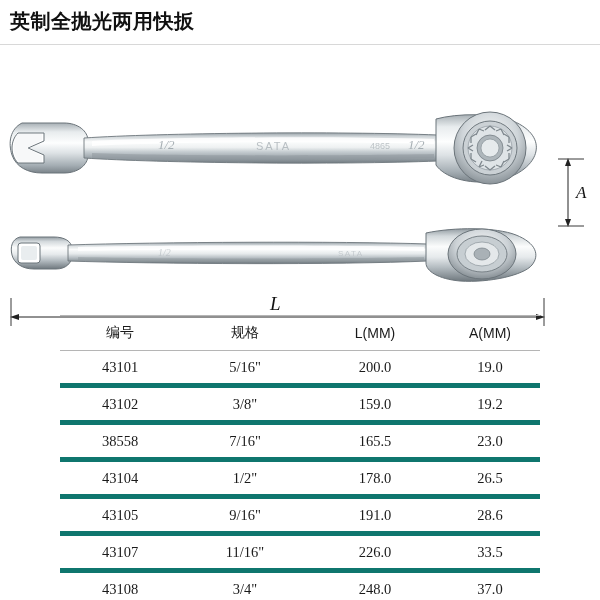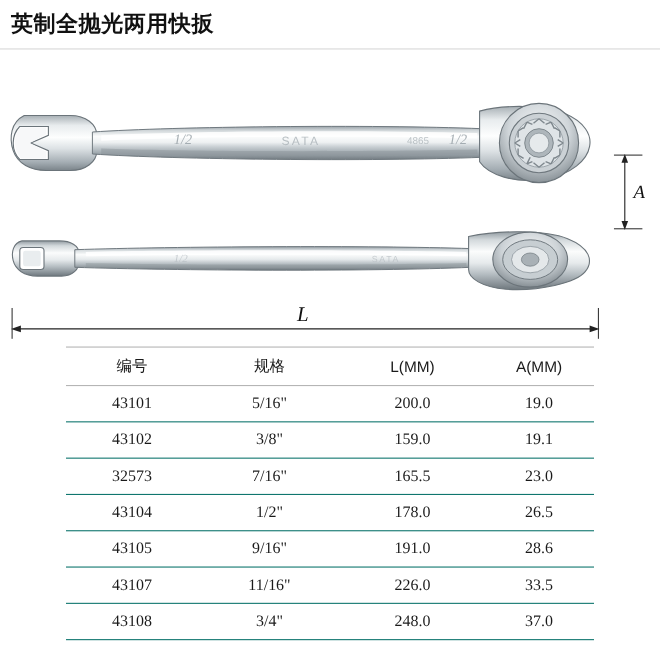--- a/index.html
+++ b/index.html
@@ -39,21 +39,21 @@
     top: 44px;
     width: 600px;
     height: 1px;
     background: #d8d8d8;
   }
 
   
   .tool-area {
     position: absolute;
     left: 0;
-    top: 52px;
+    top: 70px;
     width: 600px;
     height: 250px;
   }
 
   
   .wrench1 {
     position: absolute;
     left: 8px;
     top: 33px;
     width: 533px;
@@ -95,21 +95,21 @@
   
   .spec-table {
     position: absolute;
     left: 60px;
     top: 315px;
     width: 480px;
     border-collapse: collapse;
     font-size: 14.5px;
   }
   .spec-table th, .spec-table td {
-    border-bottom: 1px solid #0f766e;
+    border-bottom: 5px solid #0f766e;
     padding: 6px 0 6px 0;
     font-weight: normal;
     text-align: center;
     height: 20px;
     vertical-align: middle;
   }
   .spec-table thead th {
     font-family: "Liberation Sans", sans-serif;
     font-size: 14px;
     font-weight: 400;
@@ -288,24 +288,24 @@
       <tr>
         <td class="cell-code">43101</td>
         <td class="cell-size">5/16"</td>
         <td class="cell-l cell-num">200.0</td>
         <td class="cell-a cell-num">19.0</td>
       </tr>
       <tr>
         <td class="cell-code">43102</td>
         <td class="cell-size">3/8"</td>
         <td class="cell-l cell-num">159.0</td>
-        <td class="cell-a cell-num">19.1</td>
-      </tr>
-      <tr>
-        <td class="cell-code">32573</td>
+        <td class="cell-a cell-num">19.2</td>
+      </tr>
+      <tr>
+        <td class="cell-code">38558</td>
         <td class="cell-size">7/16"</td>
         <td class="cell-l cell-num">165.5</td>
         <td class="cell-a cell-num">23.0</td>
       </tr>
       <tr>
         <td class="cell-code">43104</td>
         <td class="cell-size">1/2"</td>
         <td class="cell-l cell-num">178.0</td>
         <td class="cell-a cell-num">26.5</td>
       </tr>

